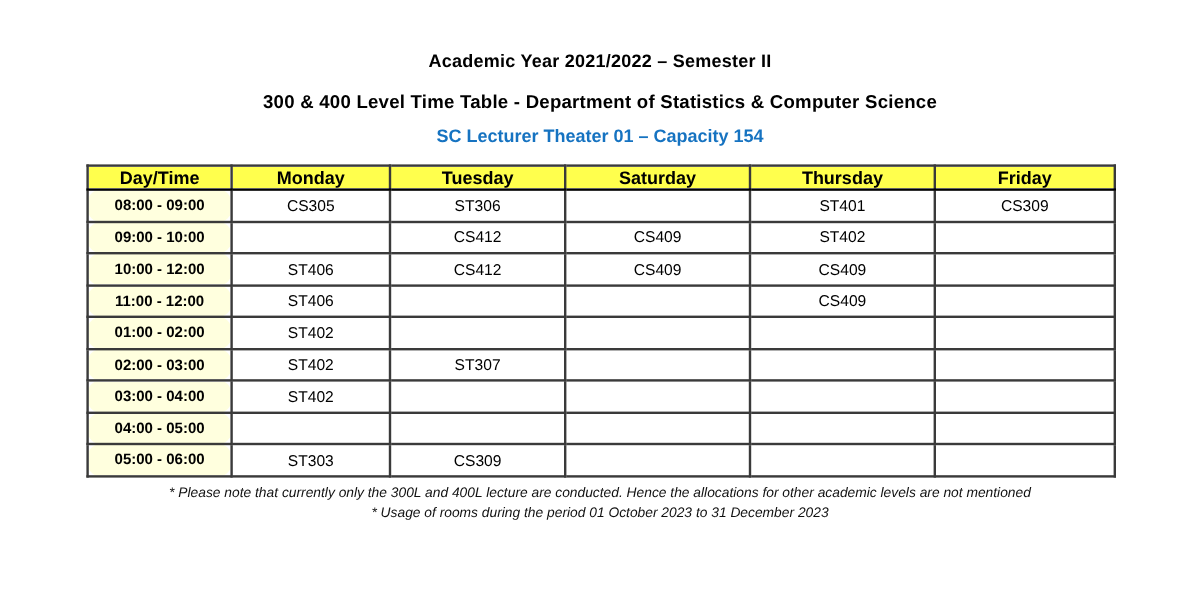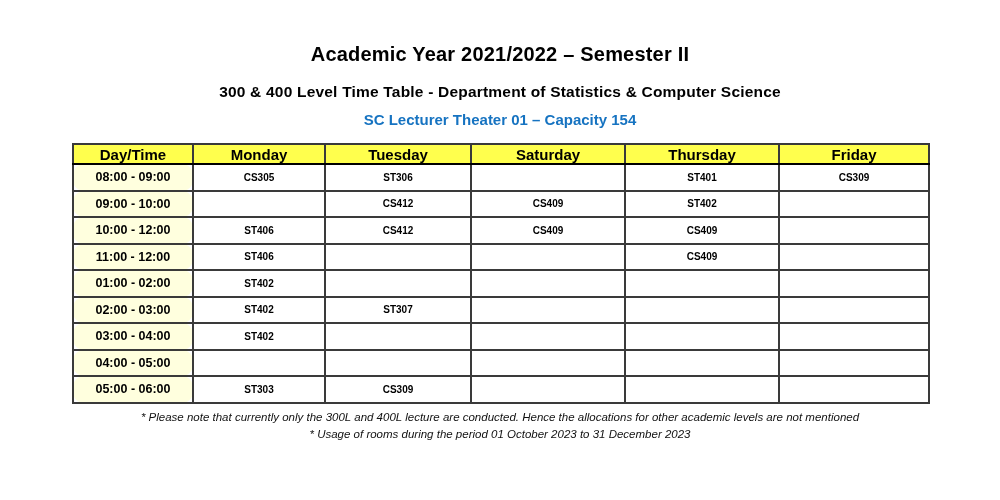--- a/index.html
+++ b/index.html
@@ -11,21 +11,21 @@
   }
   *{box-sizing:border-box;margin:0;padding:0;}
   html,body{background:#fff;}
   body{
     width:1000px;height:500px;overflow:hidden;
     font-family:"Liberation Sans", sans-serif;
     color:#000;
   }
   .page{width:1000px;height:500px;padding-top:43px;}
   .title-block{text-align:center;}
-  .title-main{font-size:20px;font-weight:bold;letter-spacing:.2px;}
+  .title-main{font-size:15px;font-weight:bold;letter-spacing:.2px;}
   .title-sub{font-size:15.5px;font-weight:bold;margin-top:17px;letter-spacing:.2px;}
   .title-venue{font-size:15px;font-weight:bold;margin-top:10px;color:var(--accent-blue);}
   table.timetable{
     border-collapse:collapse;
     margin:15px 0 0 72px;
     width:856px;
     table-layout:fixed;
   }
   table.timetable th, table.timetable td{
     border:2px solid var(--border-dark);
@@ -36,21 +36,21 @@
   table.timetable thead th{
     background:var(--header-yellow);
     font-size:15px;font-weight:bold;
     height:20px;border-bottom:2px solid #000;
   }
   table.timetable tbody td{height:26.5px;background:#fff;}
   td.time-cell{
     background:var(--time-cream) !important;
     font-weight:bold;font-size:12.5px;border-radius:11px;
   }
-  td.course-cell{font-weight:bold;font-size:10px;}
+  td.course-cell{font-weight:normal;font-size:13px;}
   tr.highlight td, tr.highlight td.time-cell{
     background:var(--highlight-gray) !important;
   }
   .notes{margin-top:5px;text-align:center;}
   .note-line{
     font-style:italic;font-size:11.5px;color:#111;
     line-height:1.55;
   }
 </style>
 </head>

